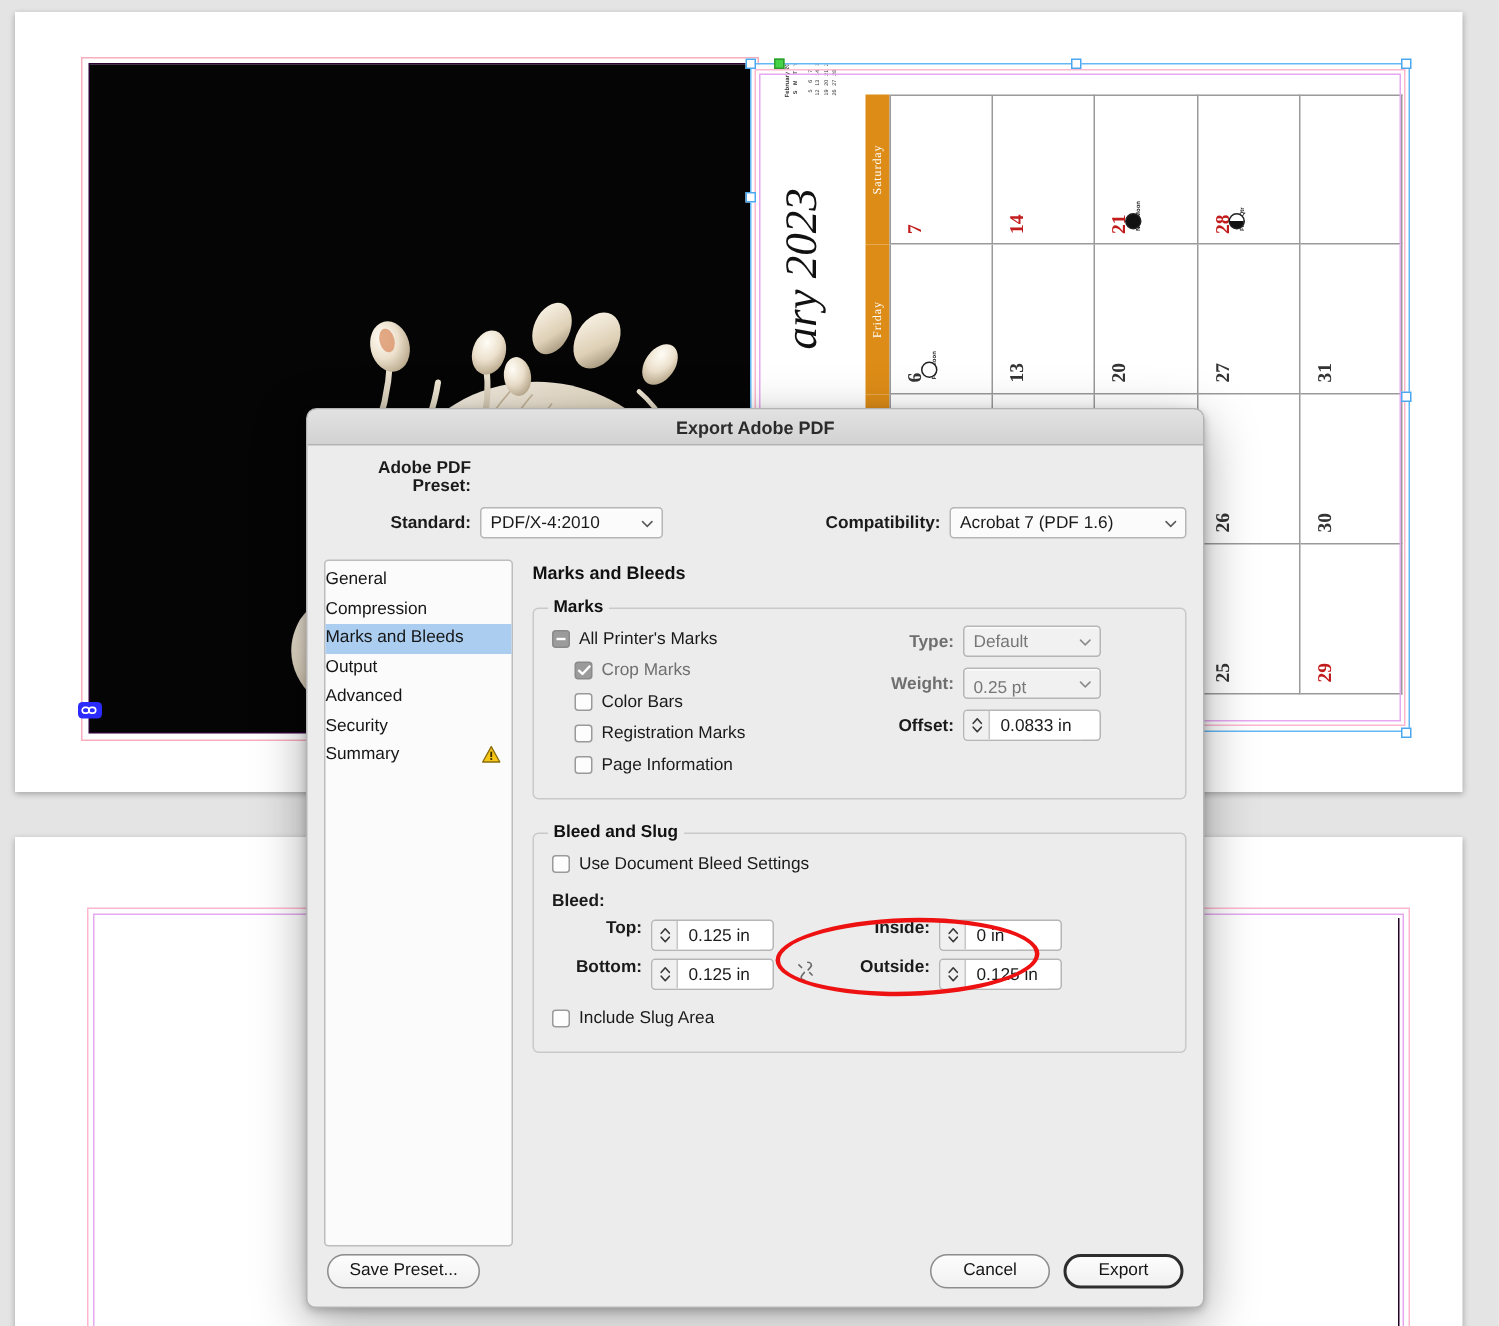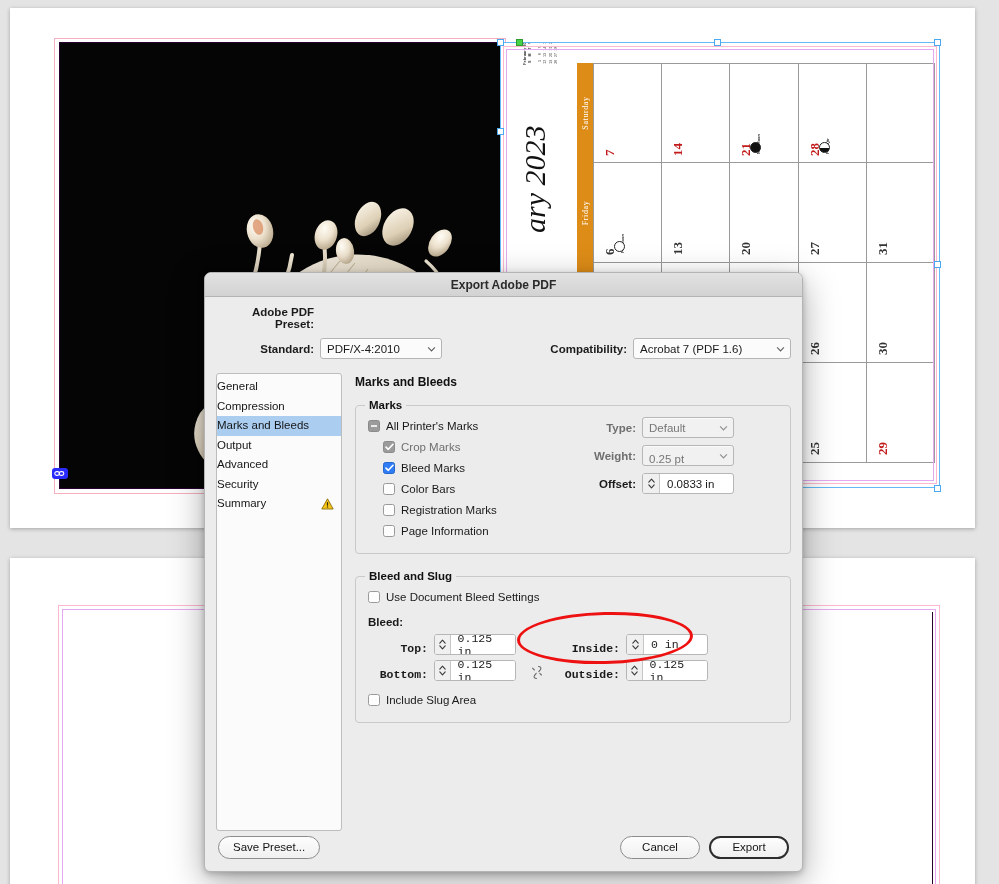--- a/index.html
+++ b/index.html
@@ -232,21 +232,21 @@
     width: 17px; background: #f0f0f0; border-right: 1px solid #c6c6c6;
     display: flex; flex-direction: column; align-items: center; justify-content: center;
   }
   .stepper .val {
     padding: 0 7px; display: flex; align-items: center;
     font-size: 11.5px; color: #1a1a1a; background: #fff;
   }
 
   .bleed-label { font-weight: bold; font-size: 11.5px; margin: 9px 0 6px 0; }
   .bleed-grid { position: relative; }
-  .bl-row { display: flex; align-items: flex-end; margin-bottom: 5px; font-family: Liberation Mono, monospace; }
+  .bl-row { display: flex; align-items: flex-start; margin-bottom: 5px; }
   .bl-lbl { width: 60px; text-align: right; font-weight: bold; font-size: 11.5px; margin-right: 6px; }
   .bl-lbl2 { width: 62px; text-align: right; font-weight: bold; font-size: 11.5px; margin-right: 6px; }
   .gap-chain { width: 42px; display: flex; align-items: center; justify-content: center; }
 
   .redcircle {
     position: absolute; left: 517px; top: 612px;
     width: 176px; height: 52px;
     border: 3px solid #ee1111; border-radius: 50%;
     pointer-events: none; z-index: 60;
     transform: rotate(-1.5deg);
@@ -570,28 +570,20 @@
               <div id="mark-checks">
                   <div class="chk-row indent">
                     <span class="chk checked-dim">
                       <svg width="9" height="8" viewBox="0 0 9 8">
                         <path d="M1 4.1 L3.3 6.3 L8 1.3" fill="none" stroke="#ffffff" stroke-width="1.6" stroke-linecap="round" stroke-linejoin="round"></path>
                       </svg>
                     </span>
                     <span class="chk-label dim">Crop Marks</span>
                   </div>
                   <div class="chk-row indent">
-                    <span class="chk checked">
-                      <svg width="9" height="8" viewBox="0 0 9 8">
-                        <path d="M1 4.1 L3.3 6.3 L8 1.3" fill="none" stroke="#ffffff" stroke-width="1.6" stroke-linecap="round" stroke-linejoin="round"></path>
-                      </svg>
-                    </span>
-                    <span class="chk-label">Bleed Marks</span>
-                  </div>
-                  <div class="chk-row indent">
                     <span class="chk"></span>
                     <span class="chk-label">Color Bars</span>
                   </div>
                   <div class="chk-row indent">
                     <span class="chk"></span>
                     <span class="chk-label">Registration Marks</span>
                   </div>
                   <div class="chk-row indent">
                     <span class="chk"></span>
                     <span class="chk-label">Page Information</span>

